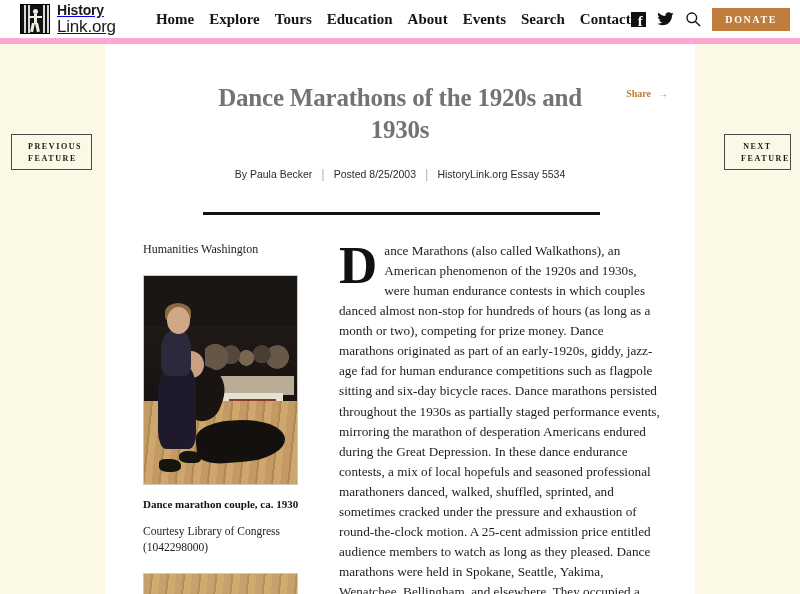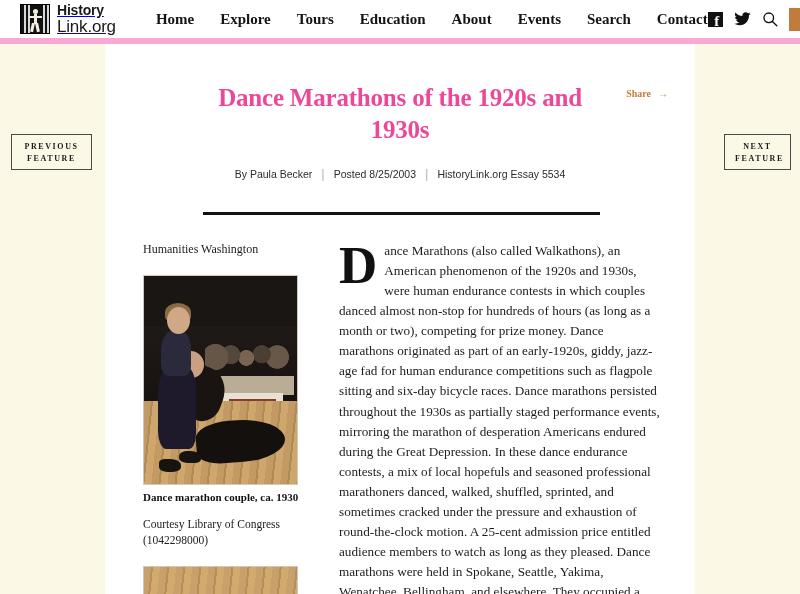--- a/index.html
+++ b/index.html
@@ -100,21 +100,21 @@
     font-family: "Liberation Sans", "DejaVu Sans", sans-serif;
     line-height: 1.08;
     color: #1a1a1a;
   }
   .brand-words .l1 { font-size: 14px; font-weight: bold; letter-spacing: -0.2px; }
   .brand-words .l2 { font-size: 17px; font-weight: normal; letter-spacing: -0.2px; }
 
   .main-nav {
     display: flex;
     align-items: center;
-    gap: 26px;
+    gap: 15px;
     margin-left: 40px;
     flex: 1 1 auto;
   }
   .main-nav a {
     font-family: "Liberation Serif", "DejaVu Serif", serif;
     font-size: 15px;
     font-weight: bold;
     color: #141414;
     text-decoration: none;
     white-space: nowrap;
@@ -165,21 +165,21 @@
   
   .feature-box {
     position: absolute;
     border: 1px solid #4a4a4a;
     background: #fbf8e6;
     text-align: center;
     font-size: 8px;
     font-weight: bold;
     letter-spacing: 1.6px;
     line-height: 1.45;
-    padding: 6px 10px 5px;
+    padding: 6px 16px 5px;
     color: #1a1a1a;
     text-decoration: none;
     cursor: pointer;
   }
   .feature-prev { left: 11px;  top: 134px; width: 81px; }
   .feature-next { right: 9px;  top: 134px; width: 67px; }
 
   
   .article {
     position: absolute;
@@ -207,21 +207,21 @@
     text-decoration: none;
     white-space: nowrap;
   }
   .share-link .arrow { margin-left: 7px; font-weight: normal; }
 
   .essay-title {
     font-size: 25px;
     font-weight: bold;
     line-height: 1.28;
     letter-spacing: -0.2px;
-    color: #ec4899;
+    color: #737373;
     max-width: 400px;
     margin: 0 auto;
   }
 
   .byline {
     margin-top: 21px;
     font-family: "Liberation Sans", "DejaVu Sans", sans-serif;
     font-size: 10.5px;
     color: #2b2b2b;
     display: flex;
@@ -380,21 +380,21 @@
   }
   .photo .shoe-b {
     position: absolute;
     left: 23%; bottom: 10%;
     width: 14%; height: 6%;
     background: #17130f;
     border-radius: 40% 50% 30% 40%;
   }
 
   .fig-caption {
-    margin-top: 5px;
+    margin-top: 12px;
     font-size: 11px;
     font-weight: bold;
     color: #111;
     line-height: 1.35;
   }
   .fig-credit {
     margin-top: 11px;
     font-size: 11.5px;
     color: #222;
     line-height: 1.4;

